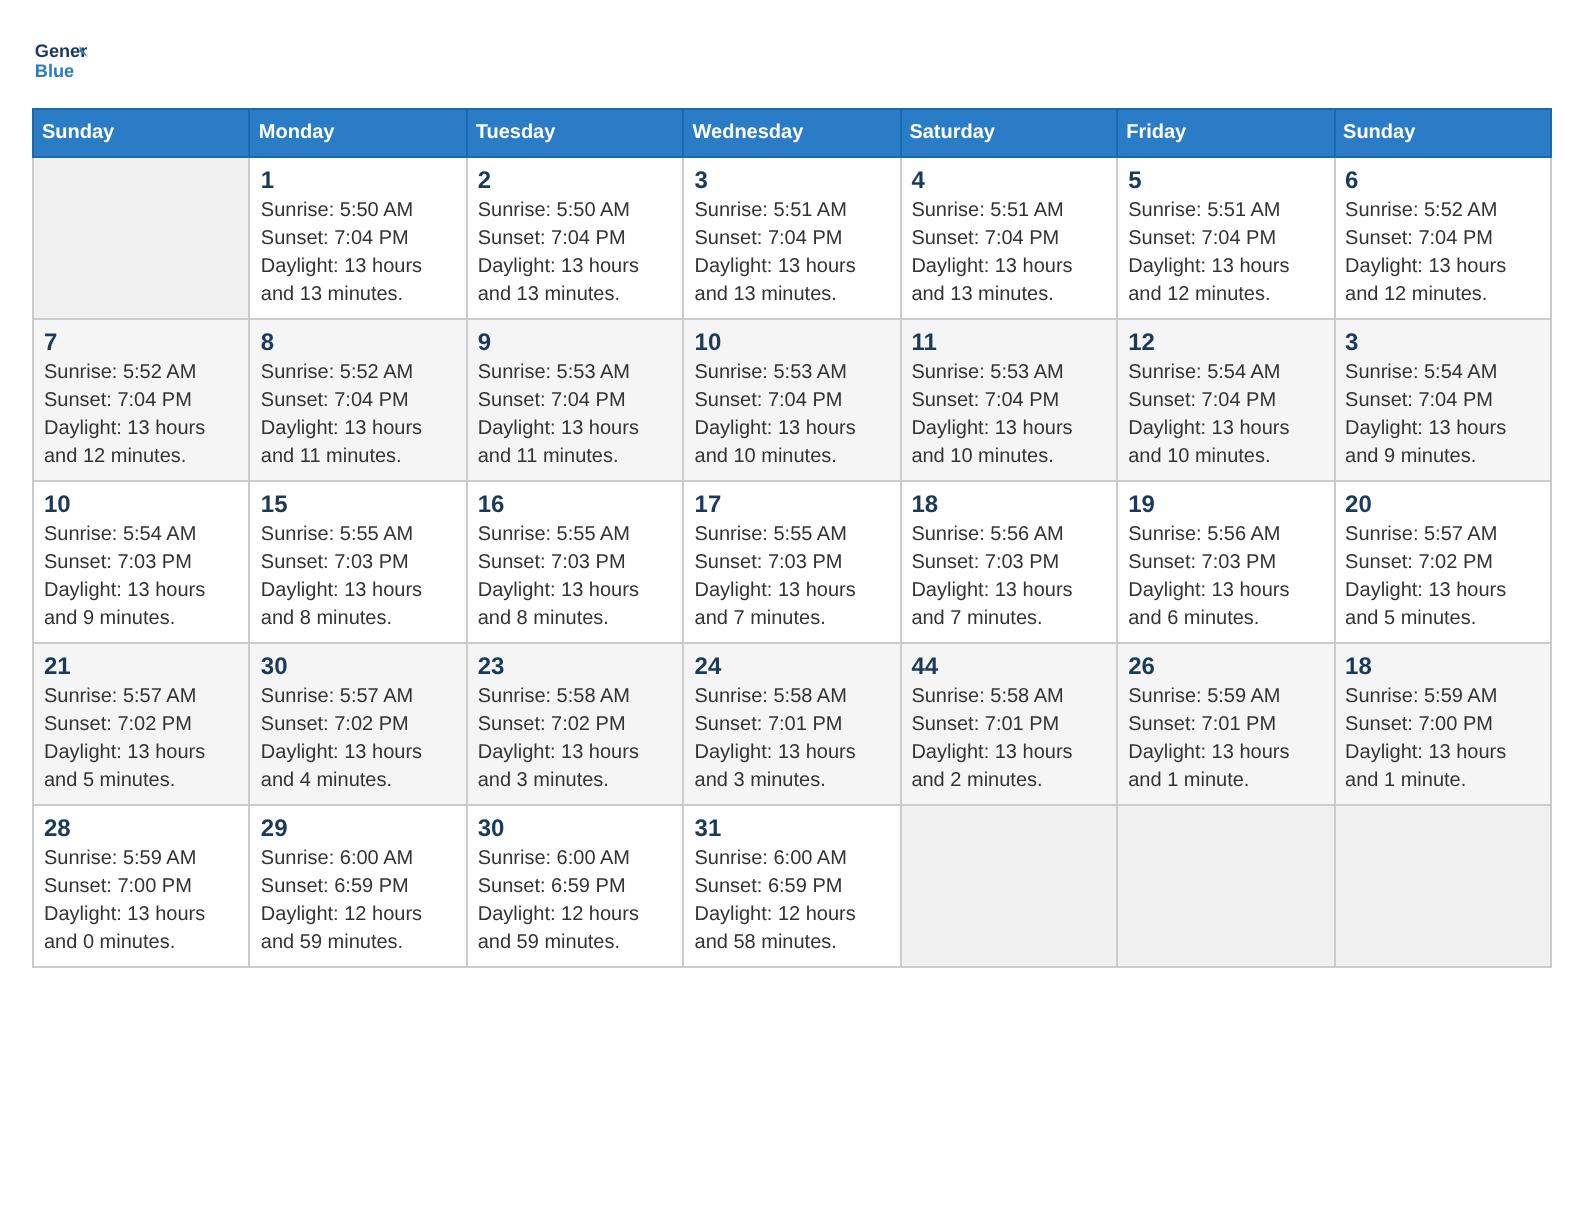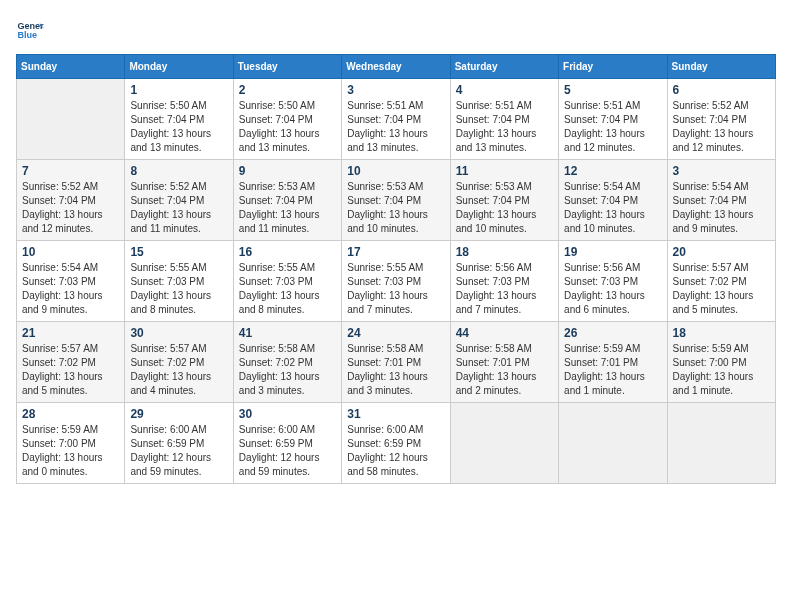--- a/index.html
+++ b/index.html
@@ -274,21 +274,21 @@
 and 5 minutes.</div>
         </td>
         <td>
           <div class="day-num">30</div>
           <div class="day-info" style="white-space: pre-line;">Sunrise: 5:57 AM
 Sunset: 7:02 PM
 Daylight: 13 hours
 and 4 minutes.</div>
         </td>
         <td>
-          <div class="day-num">41</div>
+          <div class="day-num">23</div>
           <div class="day-info" style="white-space: pre-line;">Sunrise: 5:58 AM
 Sunset: 7:02 PM
 Daylight: 13 hours
 and 3 minutes.</div>
         </td>
         <td>
           <div class="day-num">24</div>
           <div class="day-info" style="white-space: pre-line;">Sunrise: 5:58 AM
 Sunset: 7:01 PM
 Daylight: 13 hours

